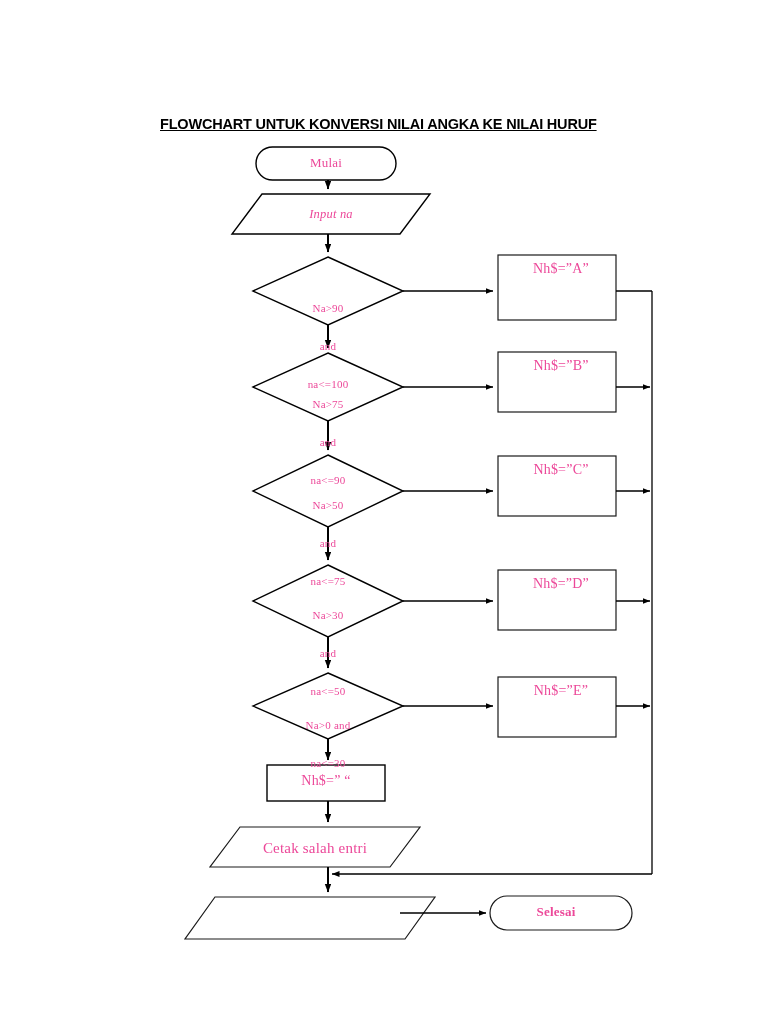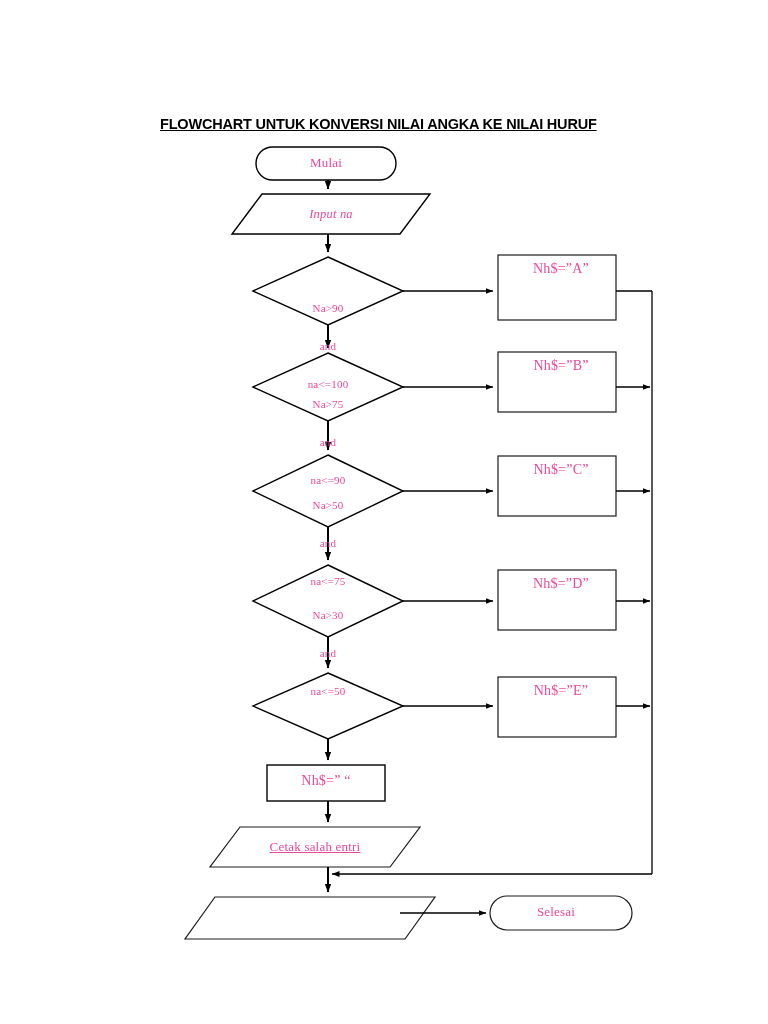--- a/index.html
+++ b/index.html
@@ -76,21 +76,21 @@
     color: #000000;
     letter-spacing: -0.2px;
     text-decoration: underline;
     text-align: left;
     white-space: nowrap;
   }
   .term-text { font-size: 13px; }
   .io-text   { font-size: 12.5px; font-style: italic; }
   .dec-text  { font-size: 11px; }
   .proc-text { font-size: 14px; }
-  .small-io  { font-size: 13px; text-decoration: underline; }
+  .small-io  { font-size: 15px; }
 </style>
 </head>
 <body>
 
 <div id="flowchart-root">
 
   <div id="page-title">FLOWCHART UNTUK KONVERSI NILAI ANGKA KE NILAI HURUF</div>
 
   <svg class="canvas" viewBox="0 0 768 1024" xmlns="http://www.w3.org/2000/svg">
     <defs>
@@ -185,27 +185,31 @@
     <div>and</div>
     <div>na&lt;=75</div>
   </div>
 
   <div class="lbl lbl-center dec-text" style="left:268px; top:572px; width:120px;">
     <div>Na&gt;30</div>
     <div>and</div>
     <div>na&lt;=50</div>
   </div>
 
+  <div class="lbl lbl-center dec-text" style="left:266px; top:682px; width:124px;">
+    <div>Na&gt;0 and</div>
+    <div>na&lt;=30</div>
+  </div>
 
   <div class="lbl lbl-left proc-text" style="left:507px; top:249px; width:108px;">Nh$=”A”</div>
   <div class="lbl lbl-left proc-text" style="left:507px; top:346px; width:108px;">Nh$=”B”</div>
   <div class="lbl lbl-left proc-text" style="left:507px; top:450px; width:108px;">Nh$=”C”</div>
   <div class="lbl lbl-left proc-text" style="left:507px; top:564px; width:108px;">Nh$=”D”</div>
   <div class="lbl lbl-left proc-text" style="left:507px; top:671px; width:108px;">Nh$=”E”</div>
 
   <div class="lbl lbl-center proc-text" style="left:267px; top:761px; width:118px;">Nh$=” “</div>
 
   <div class="lbl lbl-center small-io" style="left:215px; top:828px; width:200px;">Cetak salah entri</div>
 
 
-  <div class="lbl lbl-center term-text" style="left:490px; top:893px; width:132px;">Selesai</div>
+  <div class="lbl lbl-center term-text" style="left:490px; top:893px; width:132px;font-weight:bold;">Selesai</div>
 
 </div>
 
 </body></html>

